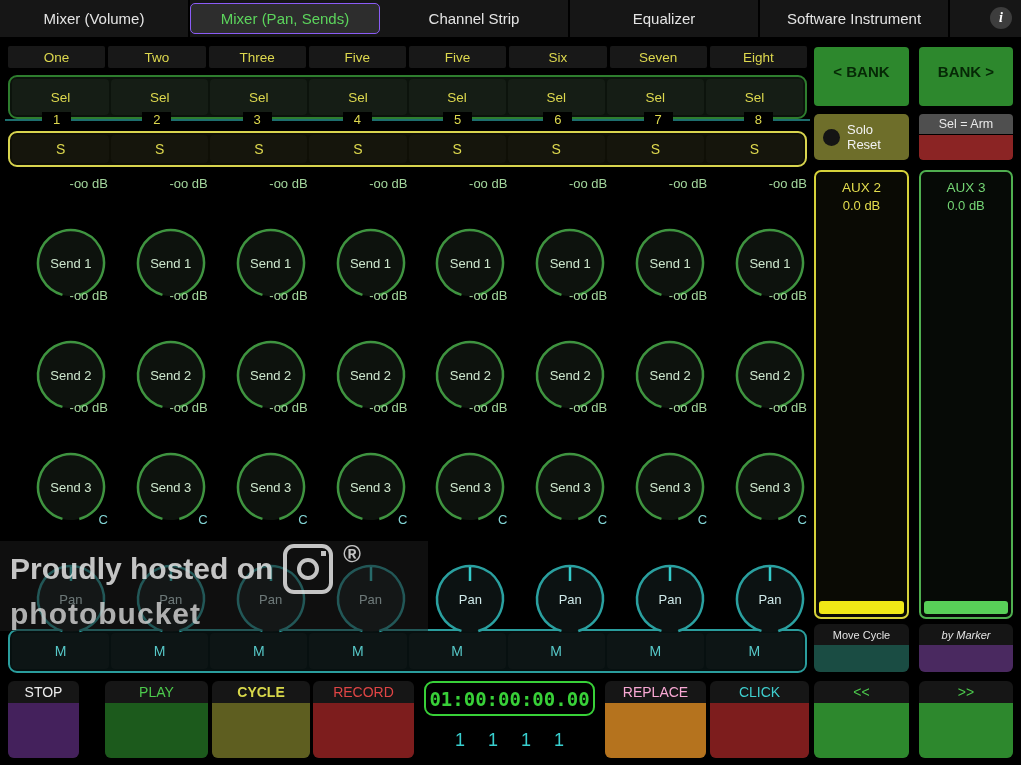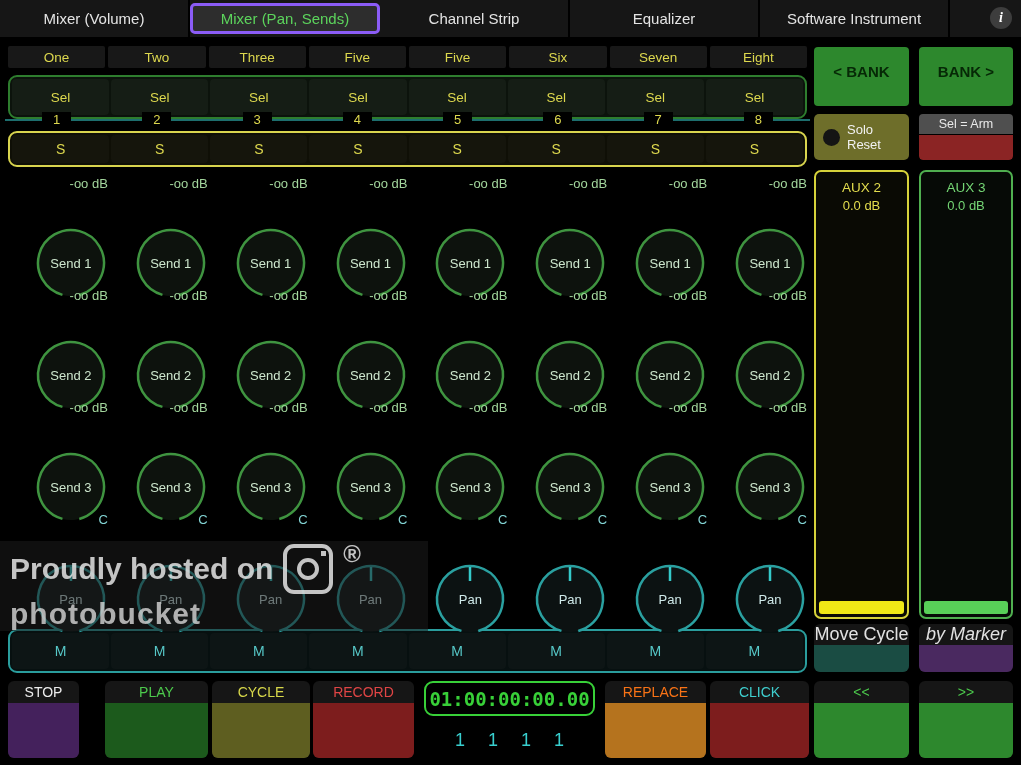--- a/index.html
+++ b/index.html
@@ -5,21 +5,21 @@
   html,body{margin:0;padding:0;}
   body{
     width:1021px;height:765px;position:relative;overflow:hidden;
     background:#000;font-family:"Liberation Sans",sans-serif;
     -webkit-font-smoothing:antialiased;
   }
   
   .tabbar{position:absolute;left:0;top:0;width:1021px;height:37px;background:#161616;display:flex;align-items:stretch;}
   .tab{flex:0 0 190px;display:flex;align-items:center;justify-content:center;color:#e4e4e4;
        font-size:15px;border-right:2px solid #000;box-sizing:border-box;cursor:default;}
-  .tab.active{background:#2d2d2d;border:3px solid #8b5cf6;border-radius:5px;margin:3px 0;color:#5cd45c;}
+  .tab.active{background:#2d2d2d;border:1px solid #8b5cf6;border-radius:5px;margin:3px 0;color:#5cd45c;}
   .info-btn{position:absolute;right:9px;top:7px;width:22px;height:22px;border-radius:50%;background:#3d3d3d;
        color:#fff;display:flex;align-items:center;justify-content:center;
        font-family:"Liberation Serif",serif;font-style:italic;font-weight:bold;font-size:14px;z-index:3;}
   
   .grid8{position:absolute;left:8px;width:799px;display:grid;grid-template-columns:repeat(8,1fr);gap:3px;z-index:1;}
   #row-names{top:46px;height:22px;}
   .name-cell{background:#181818;color:#ddd84e;font-size:13.5px;display:flex;align-items:center;justify-content:center;border-radius:2px;}
   .groupbox{position:absolute;left:8px;width:791px;box-sizing:content-box;border-radius:9px;
        display:grid;grid-template-columns:repeat(8,1fr);gap:2px;padding:2px;z-index:1;}
   #sel-box{top:75px;height:36px;border:2px solid #2e7d2e;background:#0c130c;}
@@ -59,37 +59,37 @@
   #aux2{left:814px;width:95px;border:2px solid #d6d23a;}
   #aux3{left:919px;width:94px;border:2px solid #4fae4f;background:#060a06;}
   .fname{text-align:center;font-size:13.5px;margin-top:8px;}
   .fval{text-align:center;font-size:13px;margin-top:3px;}
   #aux2 .fname,#aux2 .fval{color:#e3dd4e;}
   #aux3 .fname,#aux3 .fval{color:#74d674;}
   .fcap{position:absolute;left:3px;right:3px;bottom:3px;height:13px;border-radius:3px;}
   #aux2 .fcap{background:#f0e816;}
   #aux3 .fcap{background:#58d058;}
   .cap-btn{position:absolute;border-radius:6px;overflow:hidden;background:#151515;}
-  .cap-btn .lbl{height:21px;display:flex;align-items:center;justify-content:center;font-size:18px;text-align:right;}
+  .cap-btn .lbl{height:21px;display:flex;align-items:center;justify-content:center;font-size:11px;text-align:right;}
   .cap-btn .body{position:absolute;left:0;right:0;top:21px;bottom:0;}
   #move-cycle{left:814px;top:624px;width:95px;height:48px;}
   #move-cycle .lbl{color:#e2e2e2;}
   #move-cycle .body{background:#1a4c43;}
   #by-marker{left:919px;top:624px;width:94px;height:48px;font-style:italic;}
   #by-marker .lbl{color:#e2e2e2;}
   #by-marker .body{background:#4a2960;}
   
   .tbtn{position:absolute;top:681px;height:77px;border-radius:6px;overflow:hidden;background:#161616;}
   .tbtn .lbl{height:22px;display:flex;align-items:center;justify-content:center;font-size:14px;}
   .tbtn .body{position:absolute;left:0;right:0;top:22px;bottom:0;}
   #t-stop{left:8px;width:71px;}    #t-stop .lbl{color:#ececec;}  #t-stop .body{background:#44215c;}
   #t-play{left:105px;width:103px;} #t-play .lbl{color:#4cc94c;}  #t-play .body{background:#1c5a1c;}
-  #t-cycle{left:212px;width:98px;} #t-cycle .lbl{color:#d8d84a;} #t-cycle .body{background:#5e5e20;}
+  #t-cycle{left:212px;width:98px;font-weight:bold;} #t-cycle .lbl{color:#d8d84a;} #t-cycle .body{background:#5e5e20;}
   #t-record{left:313px;width:101px;} #t-record .lbl{color:#e04545;} #t-record .body{background:#7d1d1d;}
-  #t-replace{left:605px;width:101px;} #t-replace .lbl{color:#f97316;} #t-replace .body{background:#b5731e;}
+  #t-replace{left:605px;width:101px;} #t-replace .lbl{color:#f9a8d4;} #t-replace .body{background:#b5731e;}
   #t-click{left:710px;width:99px;} #t-click .lbl{color:#3fcfcf;} #t-click .body{background:#7d1d1d;}
   #t-rew{left:814px;width:95px;}   #t-rew .lbl{color:#4cc94c;}   #t-rew .body{background:#2d882d;}
   #t-fwd{left:919px;width:94px;}   #t-fwd .lbl{color:#4cc94c;}   #t-fwd .body{background:#2d882d;}
   .timecode{position:absolute;left:424px;top:681px;width:171px;height:35px;border:2px solid #38d038;border-radius:9px;
         background:#000;display:flex;align-items:center;justify-content:center;color:#38d038;
         font-family:"DejaVu Sans Mono",monospace;font-size:19px;font-weight:bold;box-sizing:border-box;}
   .position{position:absolute;left:424px;top:723px;width:171px;height:35px;display:flex;align-items:center;justify-content:center;
         color:#38cfcf;font-size:18px;letter-spacing:9px;padding-left:9px;box-sizing:border-box;}
   
   .watermark{position:absolute;left:0;top:541px;width:428px;height:90px;background:rgba(28,28,28,0.55);

